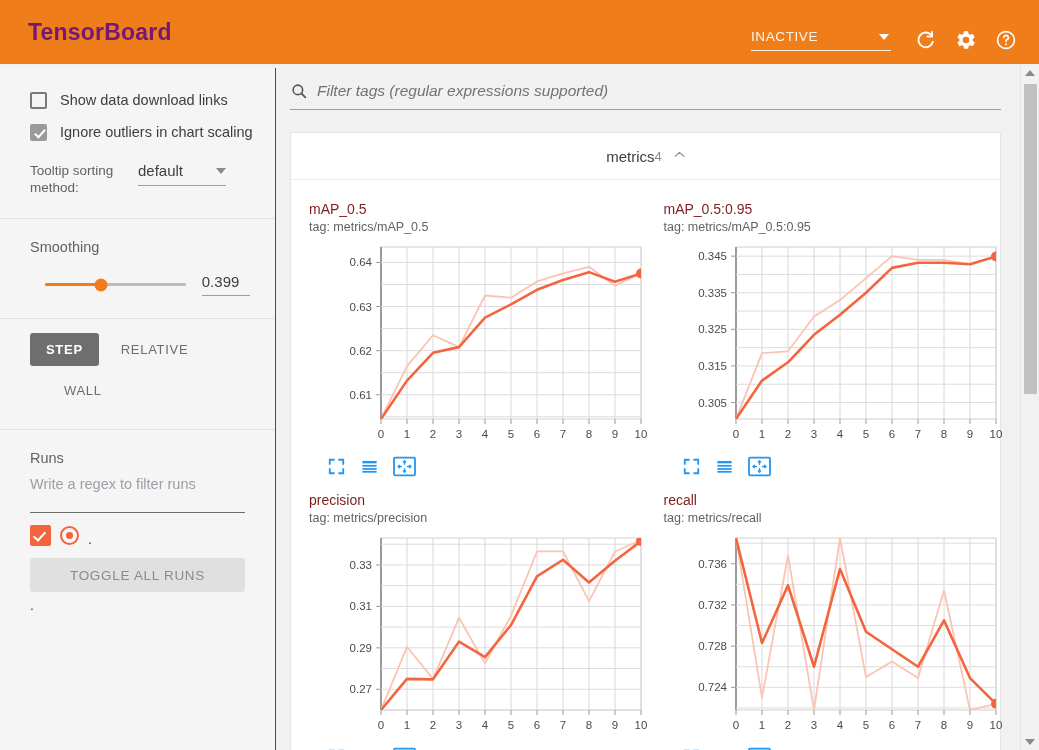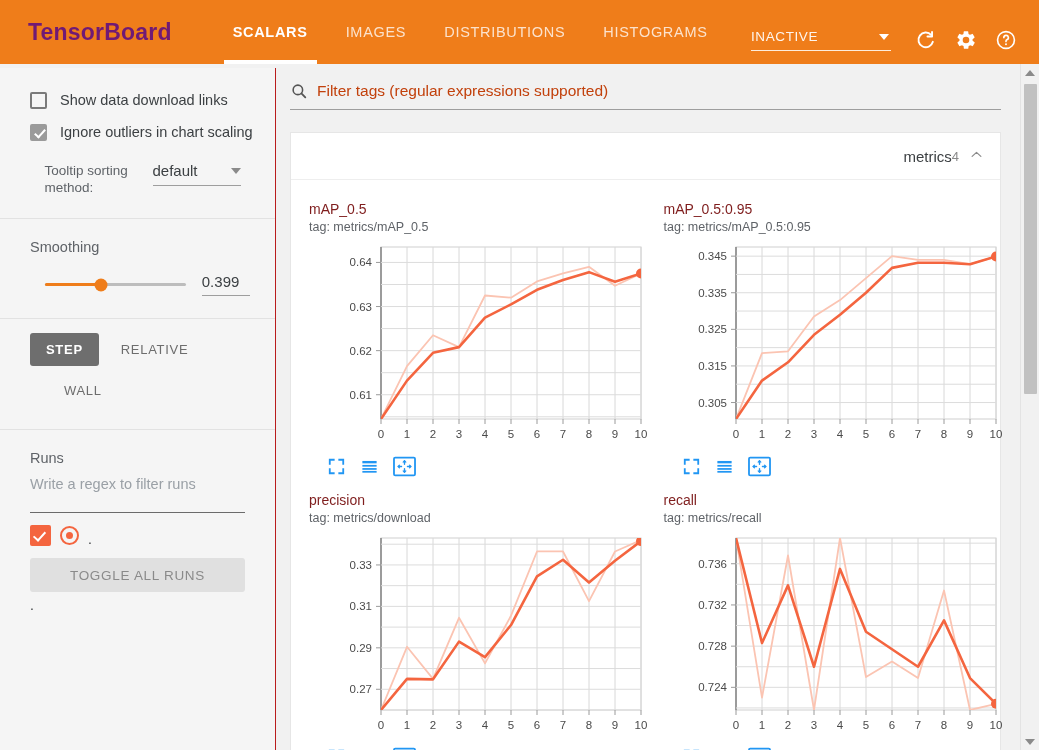--- a/index.html
+++ b/index.html
@@ -60,21 +60,21 @@
   .cbox{
     width:17px;height:17px;border:2px solid #7a7a7a;border-radius:2px;
     box-sizing:border-box;flex:0 0 auto;cursor:pointer;background:#f5f5f5;
   }
   .cbox.checked{background:#9a9a9a;border-color:#9a9a9a;position:relative;}
   .cbox.checked:after{
     content:"";position:absolute;left:4.5px;top:1px;width:4px;height:9px;
     border:solid #fff;border-width:0 2px 2px 0;transform:rotate(42deg);
   }
   .chkrow .lbl{margin-left:13px;font-size:14.5px;color:#3c4043;white-space:nowrap;}
-  .tooltipsort{display:flex;align-items:flex-start;margin-top:16px;padding-left:30px;padding-right:20px;justify-content:center;}
+  .tooltipsort{display:flex;align-items:flex-start;margin-top:16px;padding-left:30px;padding-right:20px;}
   .tooltipsort .cap{font-size:13.5px;line-height:17px;color:#5f6368;width:92px;}
   .ddown{
     margin-left:16px;width:88px;border-bottom:1px solid #9e9e9e;
     display:flex;align-items:center;justify-content:space-between;
     padding-bottom:6px;cursor:pointer;
   }
   .ddown .v{font-size:15px;color:#3c4043;}
   .caret-d{
     width:0;height:0;border-left:5px solid transparent;border-right:5px solid transparent;
     border-top:6px solid #8a8a8a;
@@ -129,26 +129,26 @@
   
   .main{
     position:absolute;left:276px;top:64px;width:745px;height:686px;
     background:#f1f1f1;overflow:hidden;
   }
   .searchbar{
     margin:18px 20px 0 14px;display:flex;align-items:center;
     border-bottom:1px solid #9e9e9e;padding-bottom:9px;
   }
   .searchbar .sq{margin-right:9px;display:flex;}
-  .searchbar .ph{font-size:15.5px;color:#c2410c;cursor:text;}
+  .searchbar .ph{font-size:15.5px;color:#737373;cursor:text;font-style:italic;}
   .card{
     margin:22px 20px 0 14px;background:#fff;border:1px solid #e6e6e6;
   }
   .cardhead{
-    height:46px;display:flex;align-items:center;justify-content:flex-end;
+    height:46px;display:flex;align-items:center;justify-content:center;
     padding:0 16px 0 18px;border-bottom:1px solid #eee;cursor:pointer;
   }
   .cardhead .t{font-size:15px;color:#3c4043;}
   .cardhead .r{display:flex;align-items:center;gap:10px;color:#8a8a8a;font-size:13px;}
   .chevup{display:block;}
   .grid{display:flex;flex-wrap:wrap;padding:10px 0 0 0;}
   .cell{width:50%;box-sizing:border-box;padding:10px 8px 4px 18px;}
   .cell .name{font-size:14px;color:#7f1d1d;line-height:18px;}
   .cell .tag{font-size:12.5px;color:#5f6368;line-height:16px;margin-top:1px;}
   .plotwrap{margin-top:6px;}
@@ -170,34 +170,20 @@
   .tri-u{width:0;height:0;border-left:5px solid transparent;border-right:5px solid transparent;border-bottom:6px solid #8a8a8a;}
   .tri-d{width:0;height:0;border-left:5px solid transparent;border-right:5px solid transparent;border-top:6px solid #8a8a8a;}
 </style>
 </head>
 <body>
 
 <div class="app">
 
   <div class="topbar">
     <div class="brand">TensorBoard</div>
-    <div class="tabs">
-      <div class="tab active">
-          <span>SCALARS</span>
-        </div>
-      <div class="tab">
-          <span>IMAGES</span>
-        </div>
-      <div class="tab">
-          <span>DISTRIBUTIONS</span>
-        </div>
-      <div class="tab">
-          <span>HISTOGRAMS</span>
-        </div>
-    </div>
 
     <div class="top-right">
       <div class="runsel">
         <span class="val">INACTIVE</span>
         <span class="caret"></span>
       </div>
       <div class="ic">
         <svg width="22" height="22" viewBox="0 0 24 24">
           <path d="M17.6 6.4A8 8 0 1 0 19.5 14" fill="none" stroke="#fff" stroke-width="2.1" stroke-linecap="round"></path>
           <path d="M18.6 3.2 L18.6 8.2 L13.6 8.2" fill="none" stroke="#fff" stroke-width="2.1" stroke-linecap="round" stroke-linejoin="round"></path>
@@ -483,21 +469,21 @@
                 <rect x="1.2" y="1.2" width="25.6" height="21.6" rx="1.5" fill="none" stroke="#2196f3" stroke-width="2.2"></rect>
                 <path d="M14 5.2 L14 9.2 M14 14.8 L14 18.8 M6.4 12 L10.4 12 M17.6 12 L21.6 12" stroke="#2196f3" stroke-width="1.7" stroke-linecap="round"></path>
                 <path d="M12.4 6.6 L14 5.0 L15.6 6.6 M12.4 17.4 L14 19 L15.6 17.4 M7.8 10.5 L6.3 12 L7.8 13.5 M20.2 10.5 L21.7 12 L20.2 13.5" fill="none" stroke="#2196f3" stroke-width="1.5" stroke-linecap="round" stroke-linejoin="round"></path>
               </svg>
             </span>
           </div>
         </div>
 
         <div class="cell">
           <div class="name">precision</div>
-          <div class="tag">tag: metrics/download</div>
+          <div class="tag">tag: metrics/precision</div>
           <div class="plotwrap">
             <svg id="plot2" width="340" height="205" viewBox="0 0 340 205">
                 <rect x="72" y="6" width="260" height="172" fill="#fff" stroke="#cfcfcf" stroke-width="1"></rect>
                 <line x1="72" y1="6" x2="72" y2="178" stroke="#d8d8d8" stroke-width="1"></line>
                 <line x1="98" y1="6" x2="98" y2="178" stroke="#d8d8d8" stroke-width="1"></line>
                 <line x1="124" y1="6" x2="124" y2="178" stroke="#d8d8d8" stroke-width="1"></line>
                 <line x1="150" y1="6" x2="150" y2="178" stroke="#d8d8d8" stroke-width="1"></line>
                 <line x1="176" y1="6" x2="176" y2="178" stroke="#d8d8d8" stroke-width="1"></line>
                 <line x1="202" y1="6" x2="202" y2="178" stroke="#d8d8d8" stroke-width="1"></line>
                 <line x1="228" y1="6" x2="228" y2="178" stroke="#d8d8d8" stroke-width="1"></line>

